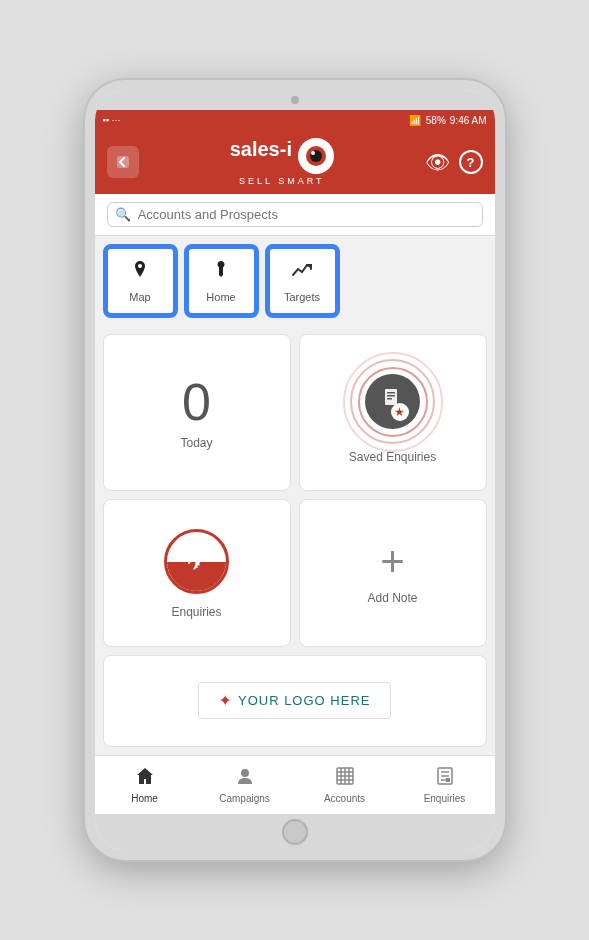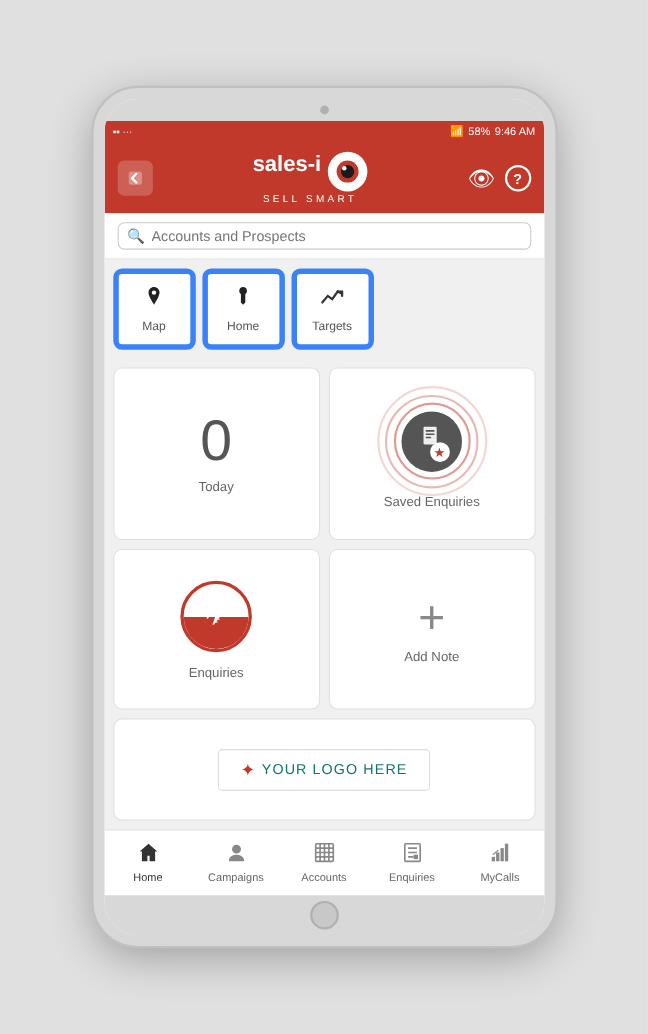--- a/index.html
+++ b/index.html
@@ -588,32 +588,20 @@
           <svg width="20" height="20" viewBox="0 0 20 20" fill="none" stroke="#888" stroke-width="1.5">
             <rect x="3" y="2" width="14" height="16" rx="1"></rect>
             <line x1="6" y1="6" x2="14" y2="6"></line>
             <line x1="6" y1="10" x2="14" y2="10"></line>
             <line x1="6" y1="14" x2="11" y2="14"></line>
             <rect x="11" y="12" width="4" height="4" fill="#888" stroke="none"></rect>
           </svg>
         </span>
         <span class="nav-label">Enquiries</span>
       </div>
-      <div class="nav-item">
-        <span class="nav-icon">
-          <svg width="20" height="20" viewBox="0 0 20 20" fill="none" stroke="#888" stroke-width="1.5">
-            <rect x="2" y="14" width="3" height="4" fill="#888" stroke="none"></rect>
-            <rect x="6" y="10" width="3" height="8" fill="#888" stroke="none"></rect>
-            <rect x="10" y="6" width="3" height="12" fill="#888" stroke="none"></rect>
-            <rect x="14" y="2" width="3" height="16" fill="#888" stroke="none"></rect>
-            <path d="M3 12 L8 8" stroke="#888" stroke-width="1"></path>
-          </svg>
-        </span>
-        <span class="nav-label">MyCalls</span>
-      </div>
     </div>
 
   </div>
 
   <div class="device-bottom">
     <div class="home-button"></div>
   </div>
 
   <div class="side-chevron">❮</div>
 </div>

